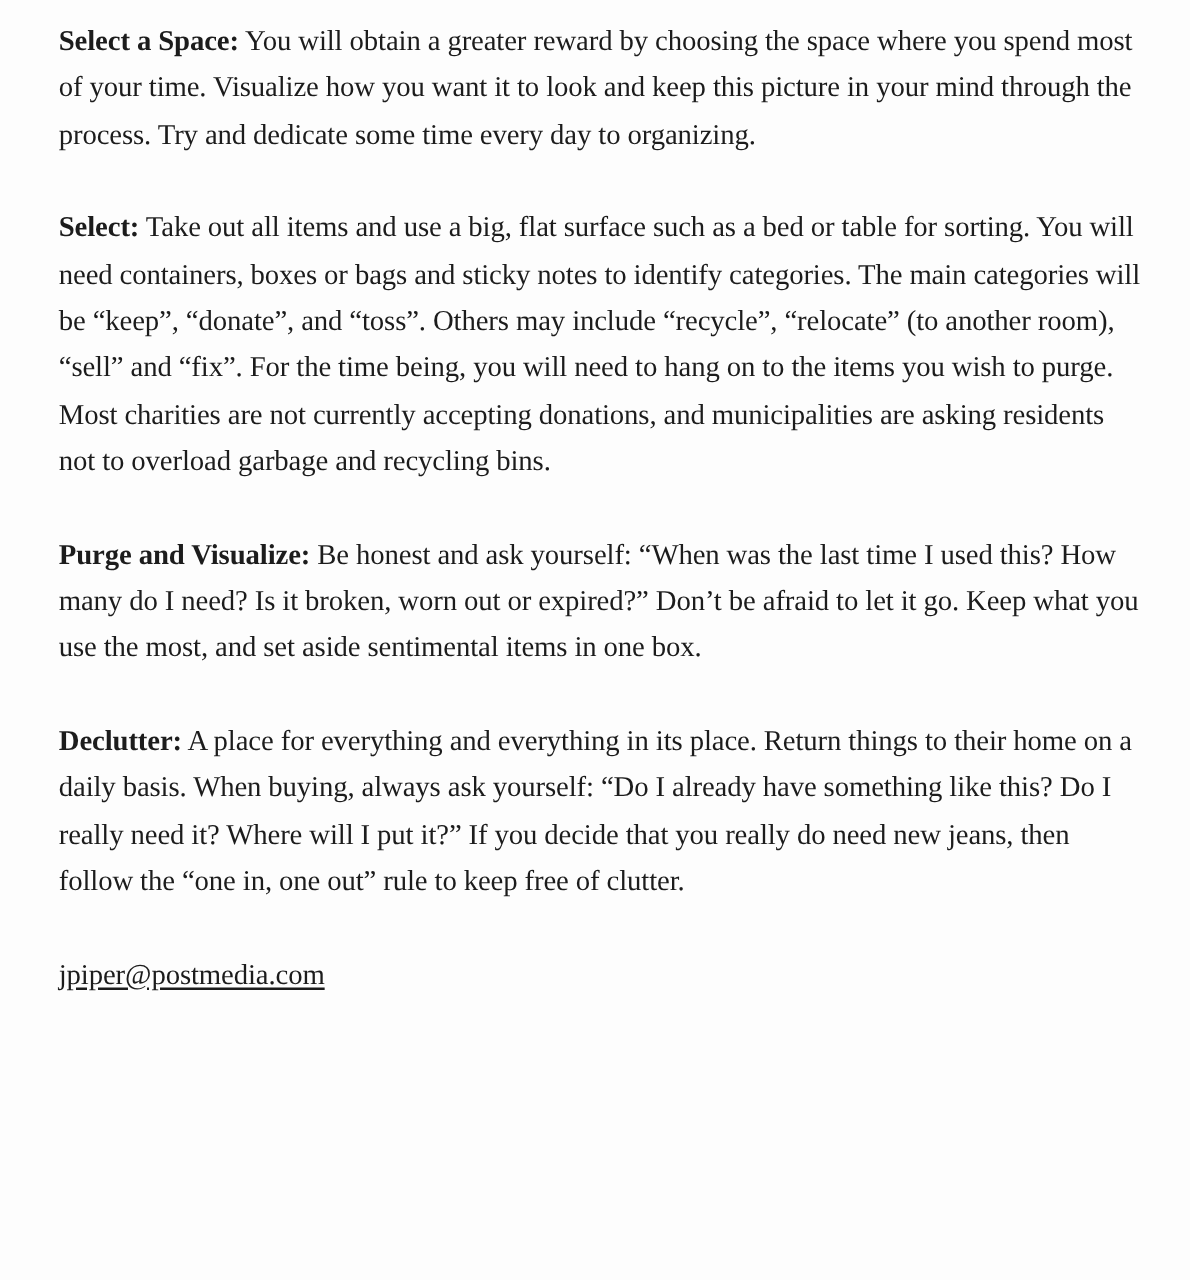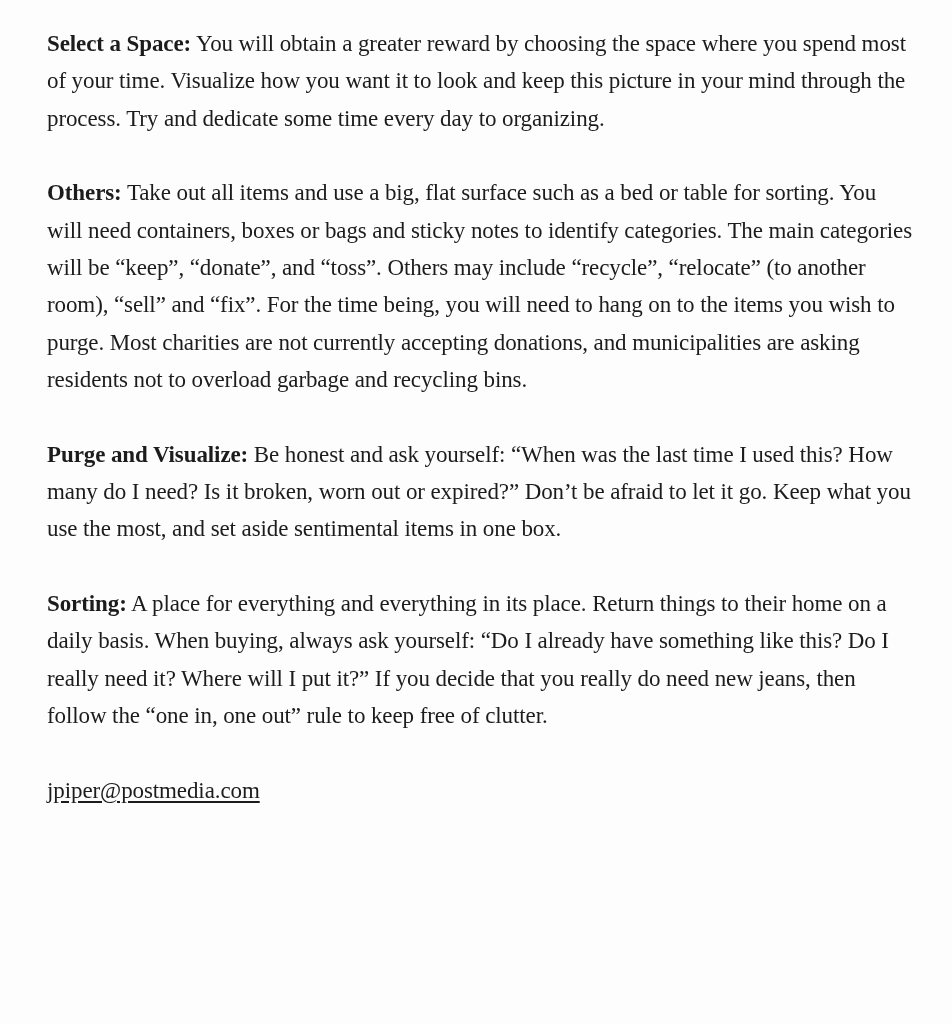--- a/index.html
+++ b/index.html
@@ -10,21 +10,21 @@
   body {
     width: 952px;
     height: 1024px;
     overflow: hidden;
     font-family: "Liberation Serif", "DejaVu Serif", serif;
     color: #1c1c1c;
   }
   .article {
     box-sizing: border-box;
     width: 952px;
-    padding: 25px 36px 0 47px;
+    padding: 14px 36px 0 47px;
     font-size: 23px;
     line-height: 37.4px;
     letter-spacing: -0.1px;
   }
   .article p {
     margin: 0 0 37px 0;
   }
   .lead {
     font-weight: bold;
   }
@@ -41,31 +41,31 @@
 <body>
 
 <div class="article">
 
   <p>
     <span class="lead">Select a Space:</span>
     <span>You will obtain a greater reward by choosing the space where you spend most of your time. Visualize how you want it to look and keep this picture in your mind through the process. Try and dedicate some time every day to organizing.</span>
   </p>
 
   <p>
-    <span class="lead">Others:</span>
+    <span class="lead">Select:</span>
     <span>Take out all items and use a big, flat surface such as a bed or table for sorting. You will need containers, boxes or bags and sticky notes to identify categories. The main categories will be “keep”, “donate”, and “toss”. Others may include “recycle”, “relocate” (to another room), “sell” and “fix”. For the time being, you will need to hang on to the items you wish to purge. Most charities are not currently accepting donations, and municipalities are asking residents not to overload garbage and recycling bins.</span>
   </p>
 
   <p>
     <span class="lead">Purge and Visualize:</span>
     <span>Be honest and ask yourself: “When was the last time I used this? How many do I need? Is it broken, worn out or expired?” Don’t be afraid to let it go. Keep what you use the most, and set aside sentimental items in one box.</span>
   </p>
 
   <p>
-    <span class="lead">Sorting:</span>
+    <span class="lead">Declutter:</span>
     <span>A place for everything and everything in its place. Return things to their home on a daily basis. When buying, always ask yourself: “Do I already have something like this? Do I really need it? Where will I put it?” If you decide that you really do need new jeans, then follow the “one in, one out” rule to keep free of clutter.</span>
   </p>
 
   <p class="email-line">
     <a href="#" class="email-link">jpiper@postmedia.com</a>
   </p>
 
 </div>
 
 </body></html>

